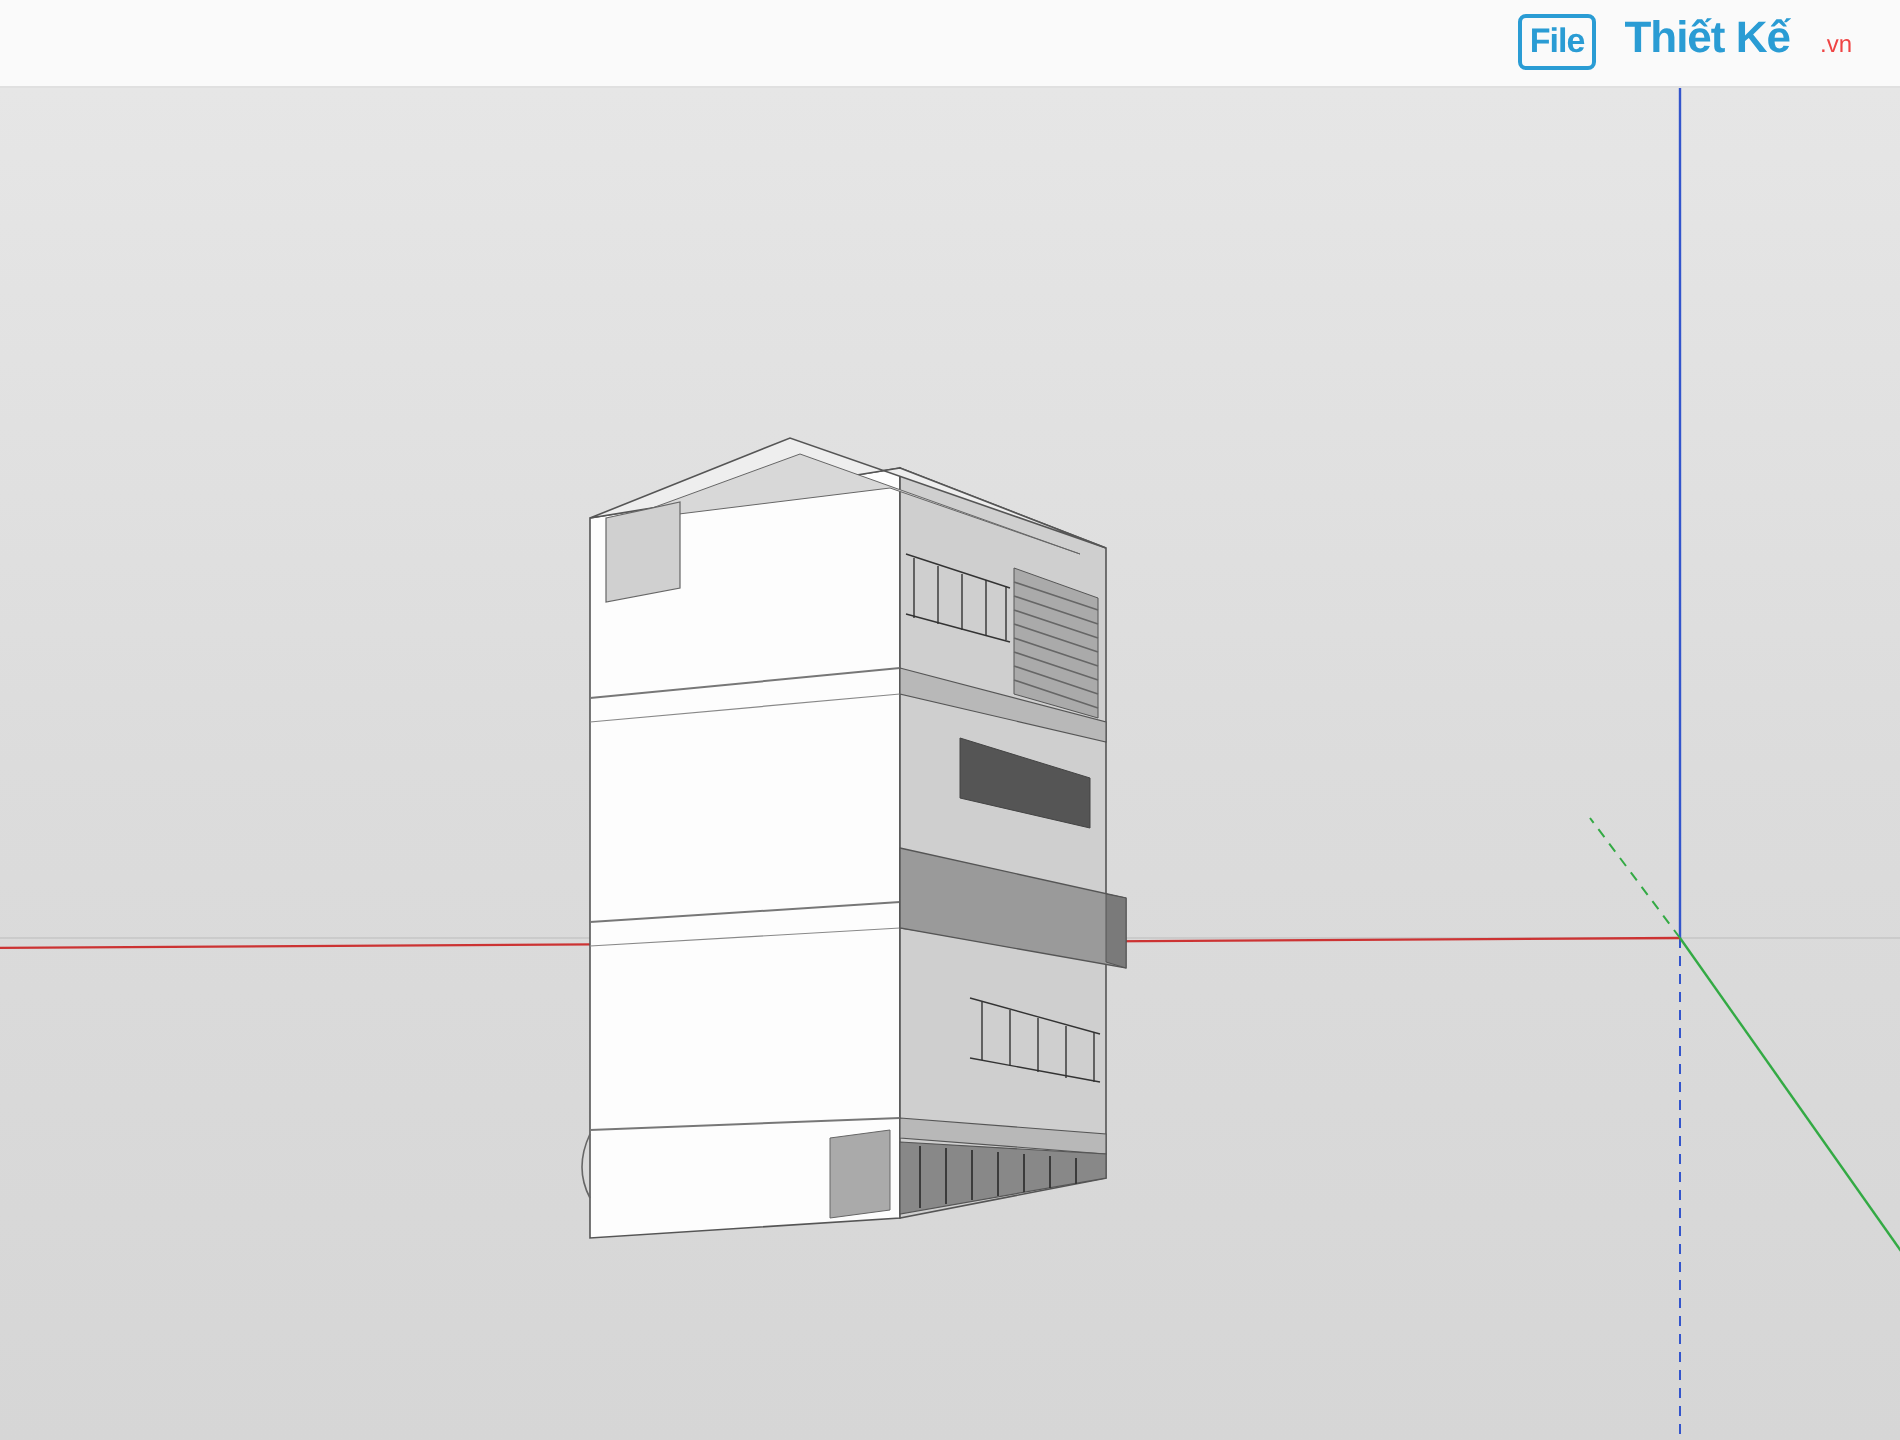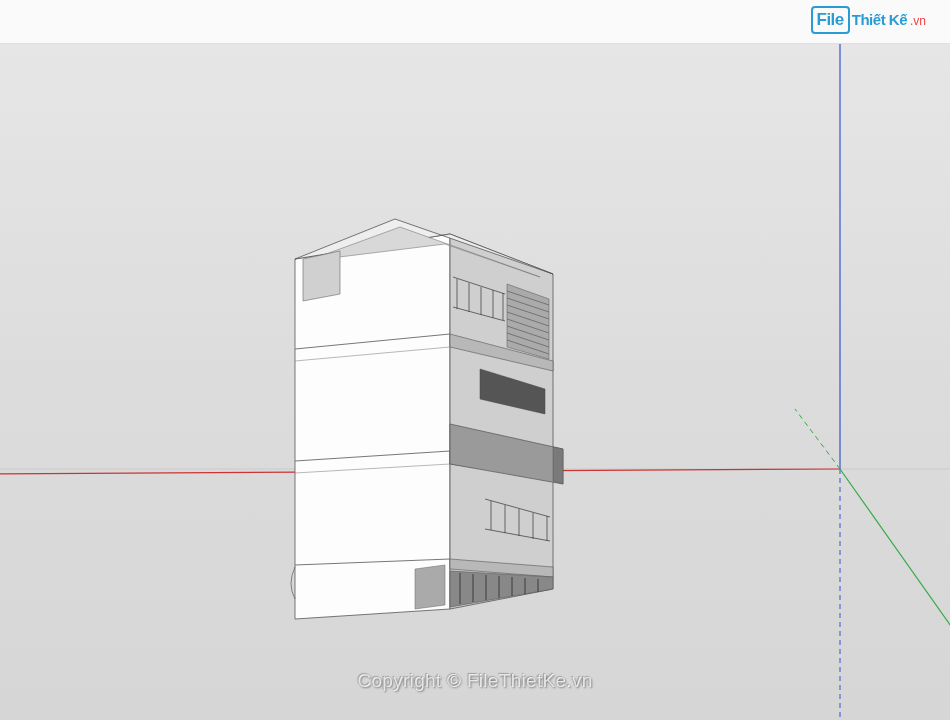--- a/index.html
+++ b/index.html
@@ -23,21 +23,21 @@
       border-bottom: 1px solid #e0e0e0;
       position: relative;
     }
     
     .logo {
       position: absolute;
       right: 24px;
       top: 6px;
       display: flex;
       align-items: baseline;
-      gap: 2px;
+      gap: 14px;
     }
     
     .logo-file-box {
       display: inline-flex;
       align-items: center;
       padding: 2px 4px;
       border: 2px solid #2a9cd4;
       border-radius: 4px;
       position: relative;
     }
@@ -45,21 +45,21 @@
     .logo-file-text {
       color: #2a9cd4;
       font-weight: bold;
       font-size: 17px;
       letter-spacing: -0.5px;
     }
     
     .logo-thietke {
       color: #2a9cd4;
       font-weight: bold;
-      font-size: 15px;
+      font-size: 22px;
       letter-spacing: -0.5px;
     }
     
     .logo-vn {
       color: #ef4444;
       font-size: 12px;
       font-weight: normal;
       margin-left: 1px;
     }
     
@@ -208,14 +208,13 @@
         <line x1="240" y1="389" x2="240" y2="405"></line>
         <line x1="253" y1="390" x2="253" y2="403"></line>
       </g>
 
       <polygon points="18,70 55,62 55,105 18,112" fill="#d0d0d0" stroke="#666" stroke-width="0.6"></polygon>
 
       <polygon points="130,380 160,376 160,416 130,420" fill="#aaa" stroke="#666" stroke-width="0.5"></polygon>
     </svg>
   </div>
 
-  <div class="watermark">Copyright © FileThietKe.vn</div>
 </div>
 
 </body></html>

